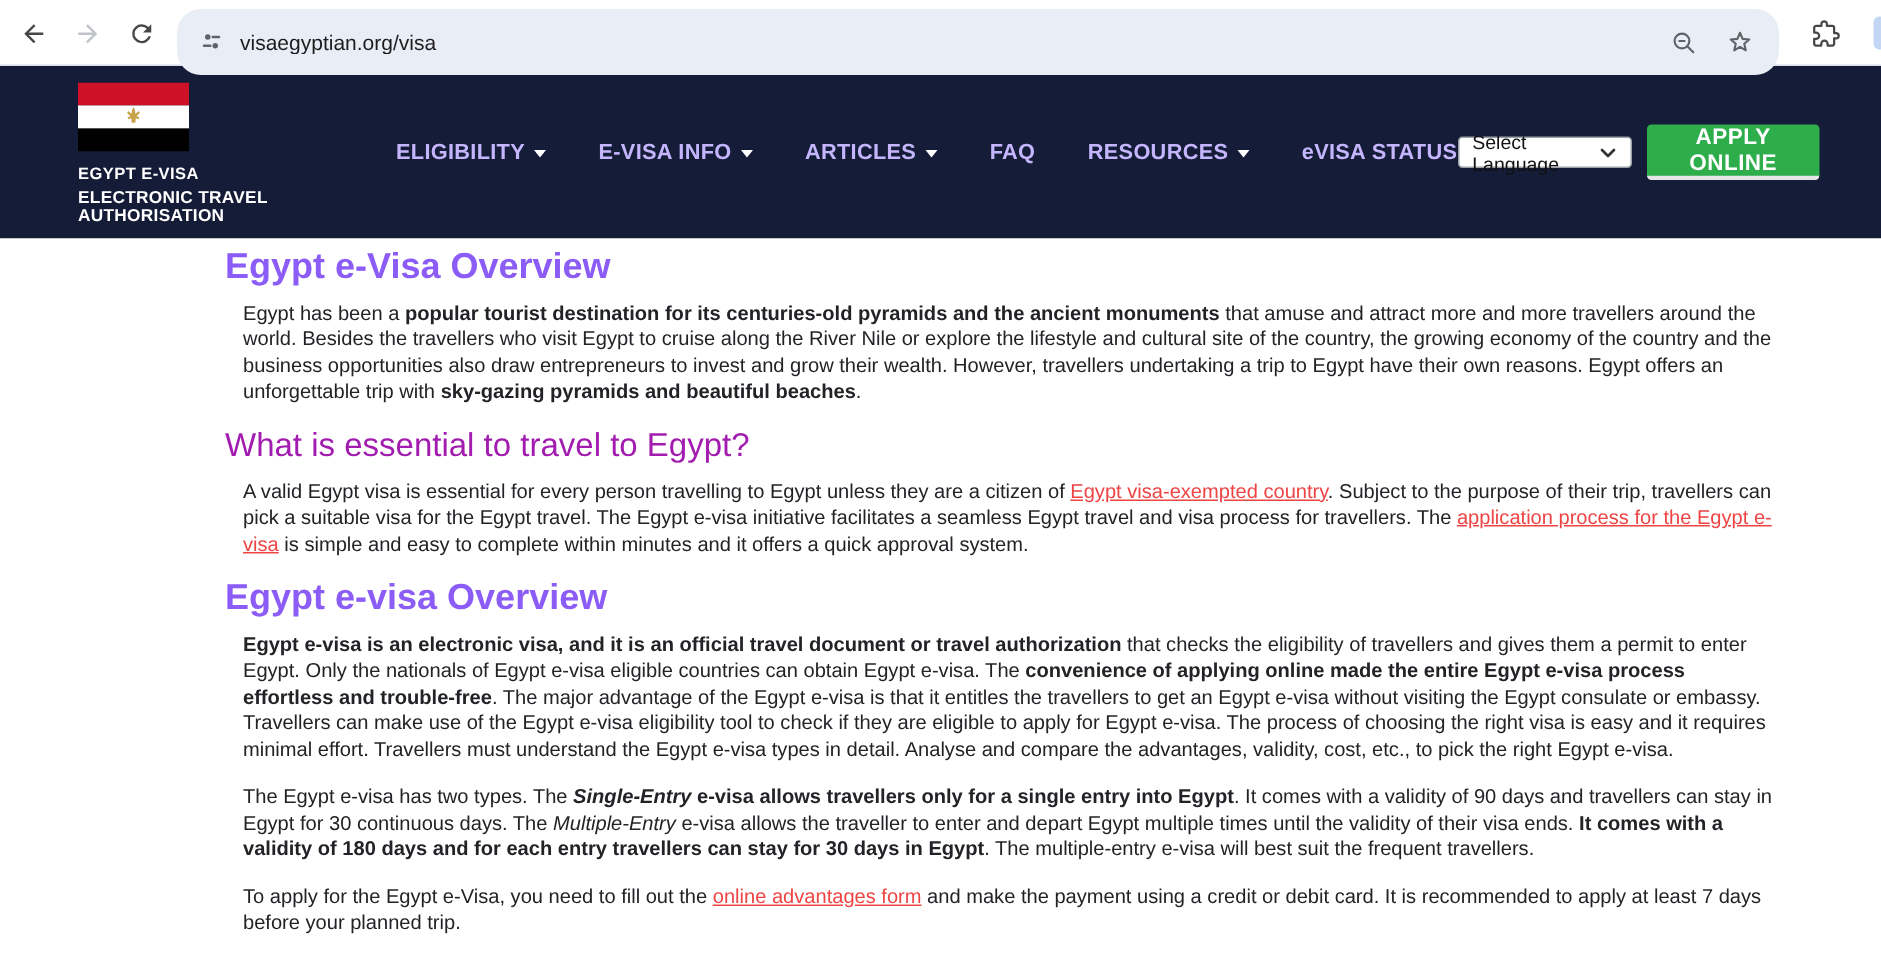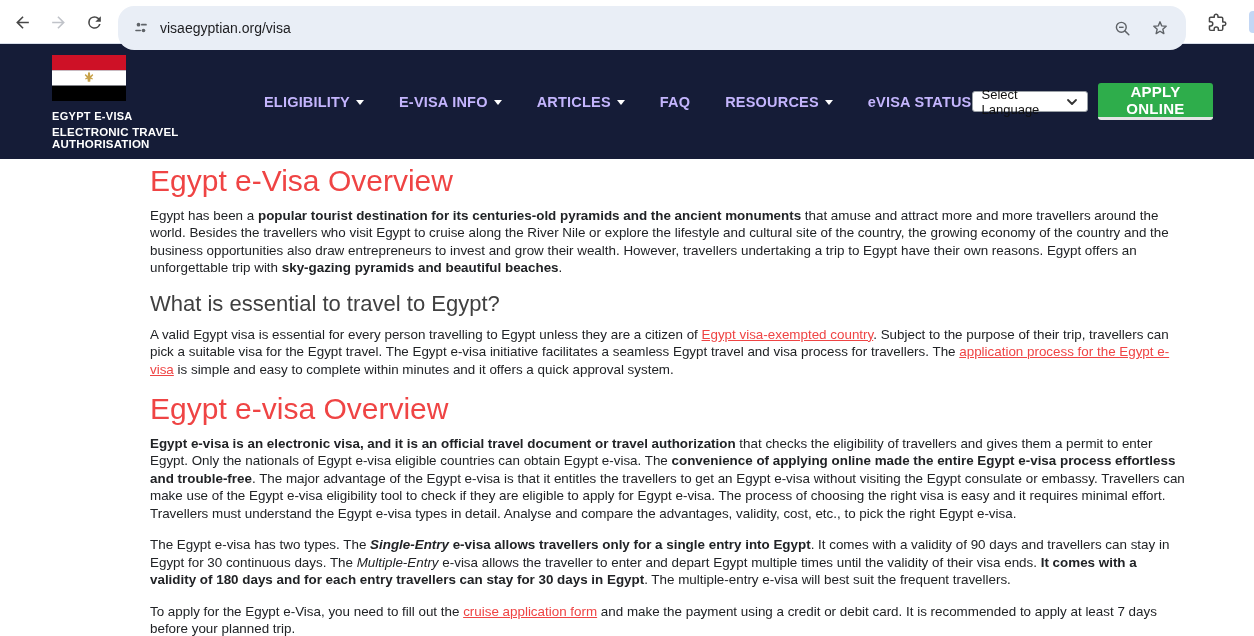--- a/index.html
+++ b/index.html
@@ -68,23 +68,23 @@
     height: 37px; background: #2ead4b; border: none; border-bottom: 3px solid #e5e5e5;
     border-radius: 3px; color: #fff; font-weight: 700; font-size: 15px;
     letter-spacing: .3px; padding: 0 14px; cursor: pointer;
     font-family: "Liberation Sans", sans-serif;
   }
 
   
   .article {
     padding: 5px 69px 0 150px; background: #fff;
   }
-  .article h1 { font-size: 30px; font-weight: 400; color: #ef4444; margin: 0 0 8px 0; line-height: 1.15; }
-  .article h2 { font-size: 22px; font-weight: 400; color: #404040; margin: 0 0 10px 0; line-height: 1.15; }
-  .article p { font-size: 13.4px; line-height: 17.5px; color: #212326; margin: 0 0 14px 0; }
+  .article h1 { font-size: 24px; font-weight: 700; color: #8b5cf6; margin: 0 0 8px 0; line-height: 1.15; }
+  .article h2 { font-size: 22px; font-weight: 400; color: #a21caf; margin: 0 0 10px 0; line-height: 1.15; }
+  .article p { font-size: 13.4px; line-height: 17.5px; color: #212326; margin: 0 0 14px 12px; }
   .article .b { font-weight: 700; }
   .article .i { font-style: italic; }
   .article a { color: #ef4444; text-decoration: underline; }
 </style>
 </head>
 <body>
 
 <div class="chrome">
   <button class="nav-btn btn-back">
     <svg viewBox="0 0 24 24">
@@ -187,14 +187,14 @@
 </header>
 
 <main class="article">
     <h1>Egypt e-Visa Overview</h1>
     <p><span>Egypt has been a </span><span class="b">popular tourist destination for its centuries-old pyramids and the ancient monuments</span><span> that amuse and attract more and more travellers around the world. Besides the travellers who visit Egypt to cruise along the River Nile or explore the lifestyle and cultural site of the country, the growing economy of the country and the business opportunities also draw entrepreneurs to invest and grow their wealth. However, travellers undertaking a trip to Egypt have their own reasons. Egypt offers an unforgettable trip with </span><span class="b">sky-gazing pyramids and beautiful beaches</span><span>.</span></p>
     <h2>What is essential to travel to Egypt?</h2>
     <p><span>A valid Egypt visa is essential for every person travelling to Egypt unless they are a citizen of </span><a href="#">Egypt visa-exempted country</a><span>. Subject to the purpose of their trip, travellers can pick a suitable visa for the Egypt travel. The Egypt e-visa initiative facilitates a seamless Egypt travel and visa process for travellers. The </span><a href="#">application process for the Egypt e-visa</a><span> is simple and easy to complete within minutes and it offers a quick approval system.</span></p>
     <h1>Egypt e-visa Overview</h1>
     <p><span class="b">Egypt e-visa is an electronic visa, and it is an official travel document or travel authorization</span><span> that checks the eligibility of travellers and gives them a permit to enter Egypt. Only the nationals of Egypt e-visa eligible countries can obtain Egypt e-visa. The </span><span class="b">convenience of applying online made the entire Egypt e-visa process effortless and trouble-free</span><span>. The major advantage of the Egypt e-visa is that it entitles the travellers to get an Egypt e-visa without visiting the Egypt consulate or embassy. Travellers can make use of the Egypt e-visa eligibility tool to check if they are eligible to apply for Egypt e-visa. The process of choosing the right visa is easy and it requires minimal effort. Travellers must understand the Egypt e-visa types in detail. Analyse and compare the advantages, validity, cost, etc., to pick the right Egypt e-visa.</span></p>
     <p><span>The Egypt e-visa has two types. The </span><span class="b i">Single-Entry</span><span class="b"> e-visa allows travellers only for a single entry into Egypt</span><span>. It comes with a validity of 90 days and travellers can stay in Egypt for 30 continuous days. The </span><span class="i">Multiple-Entry</span><span> e-visa allows the traveller to enter and depart Egypt multiple times until the validity of their visa ends. </span><span class="b">It comes with a validity of 180 days and for each entry travellers can stay for 30 days in Egypt</span><span>. The multiple-entry e-visa will best suit the frequent travellers.</span></p>
-    <p><span>To apply for the Egypt e-Visa, you need to fill out the </span><a href="#">cruise application form</a><span> and make the payment using a credit or debit card. It is recommended to apply at least 7 days before your planned trip.</span></p>
+    <p><span>To apply for the Egypt e-Visa, you need to fill out the </span><a href="#">online advantages form</a><span> and make the payment using a credit or debit card. It is recommended to apply at least 7 days before your planned trip.</span></p>
   </main>
 
 </body></html>

